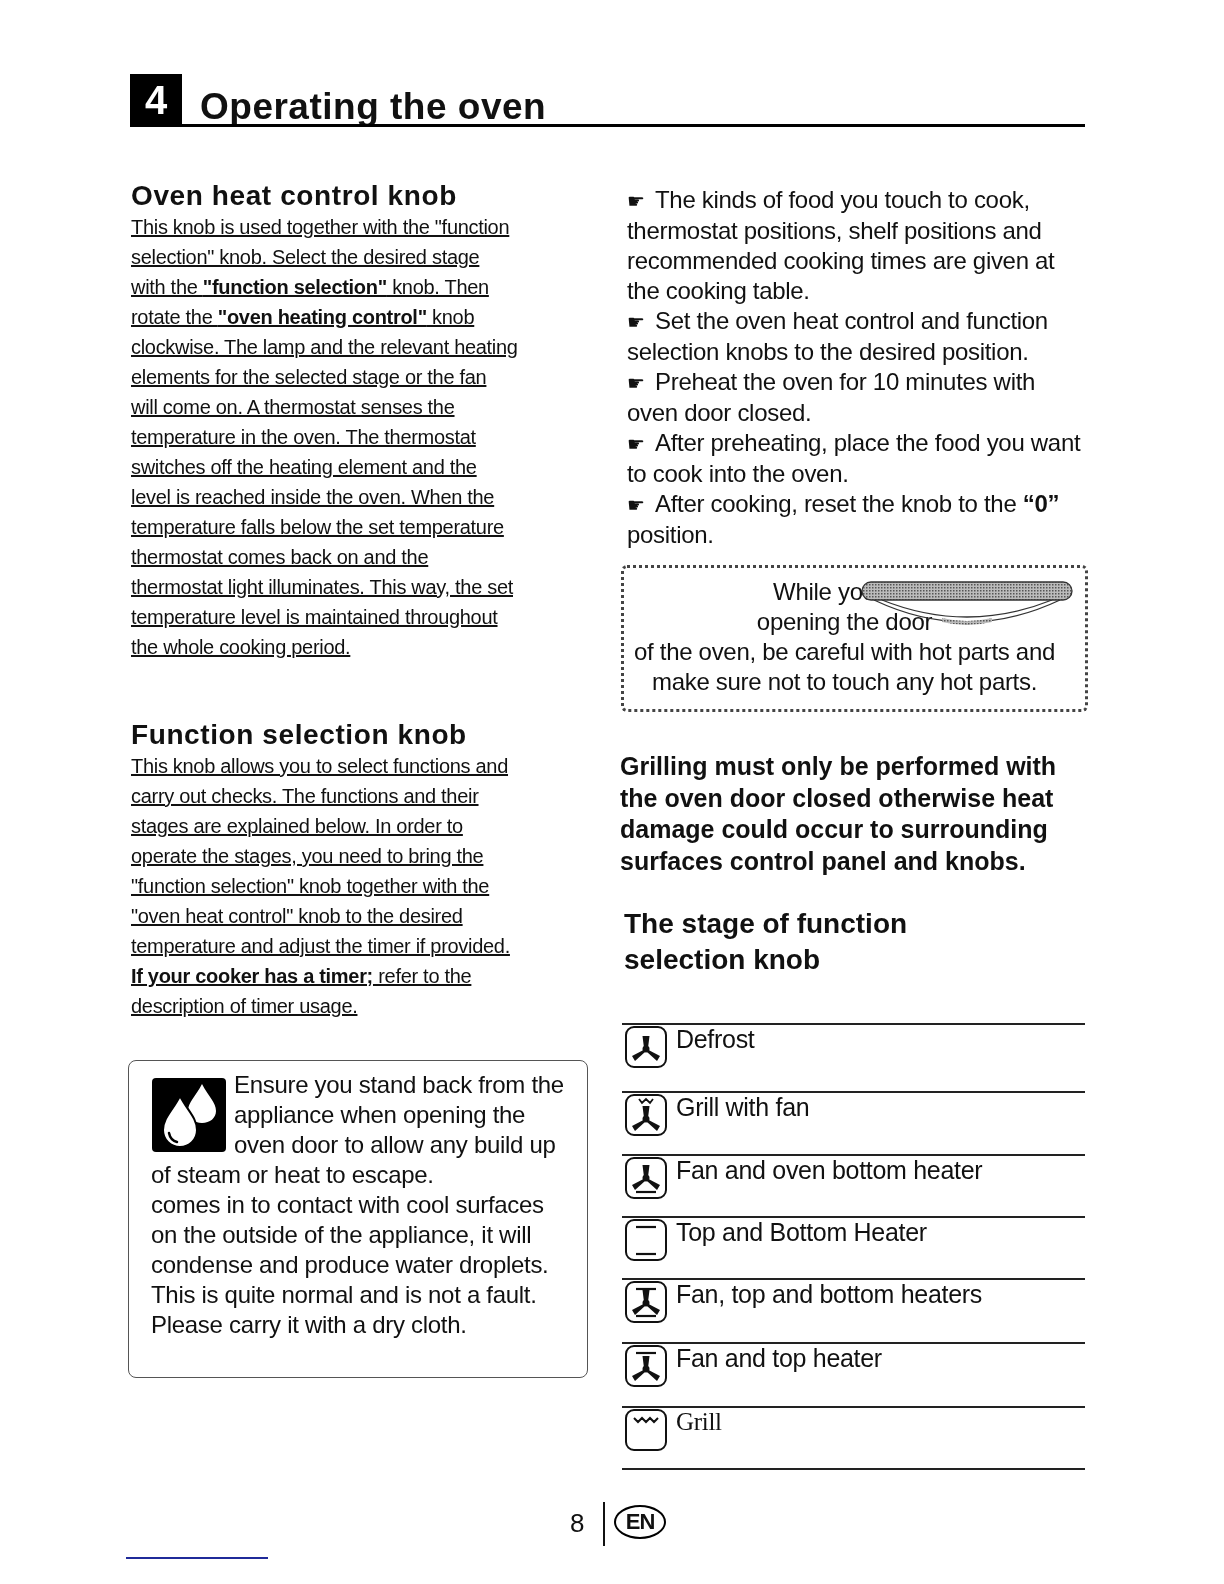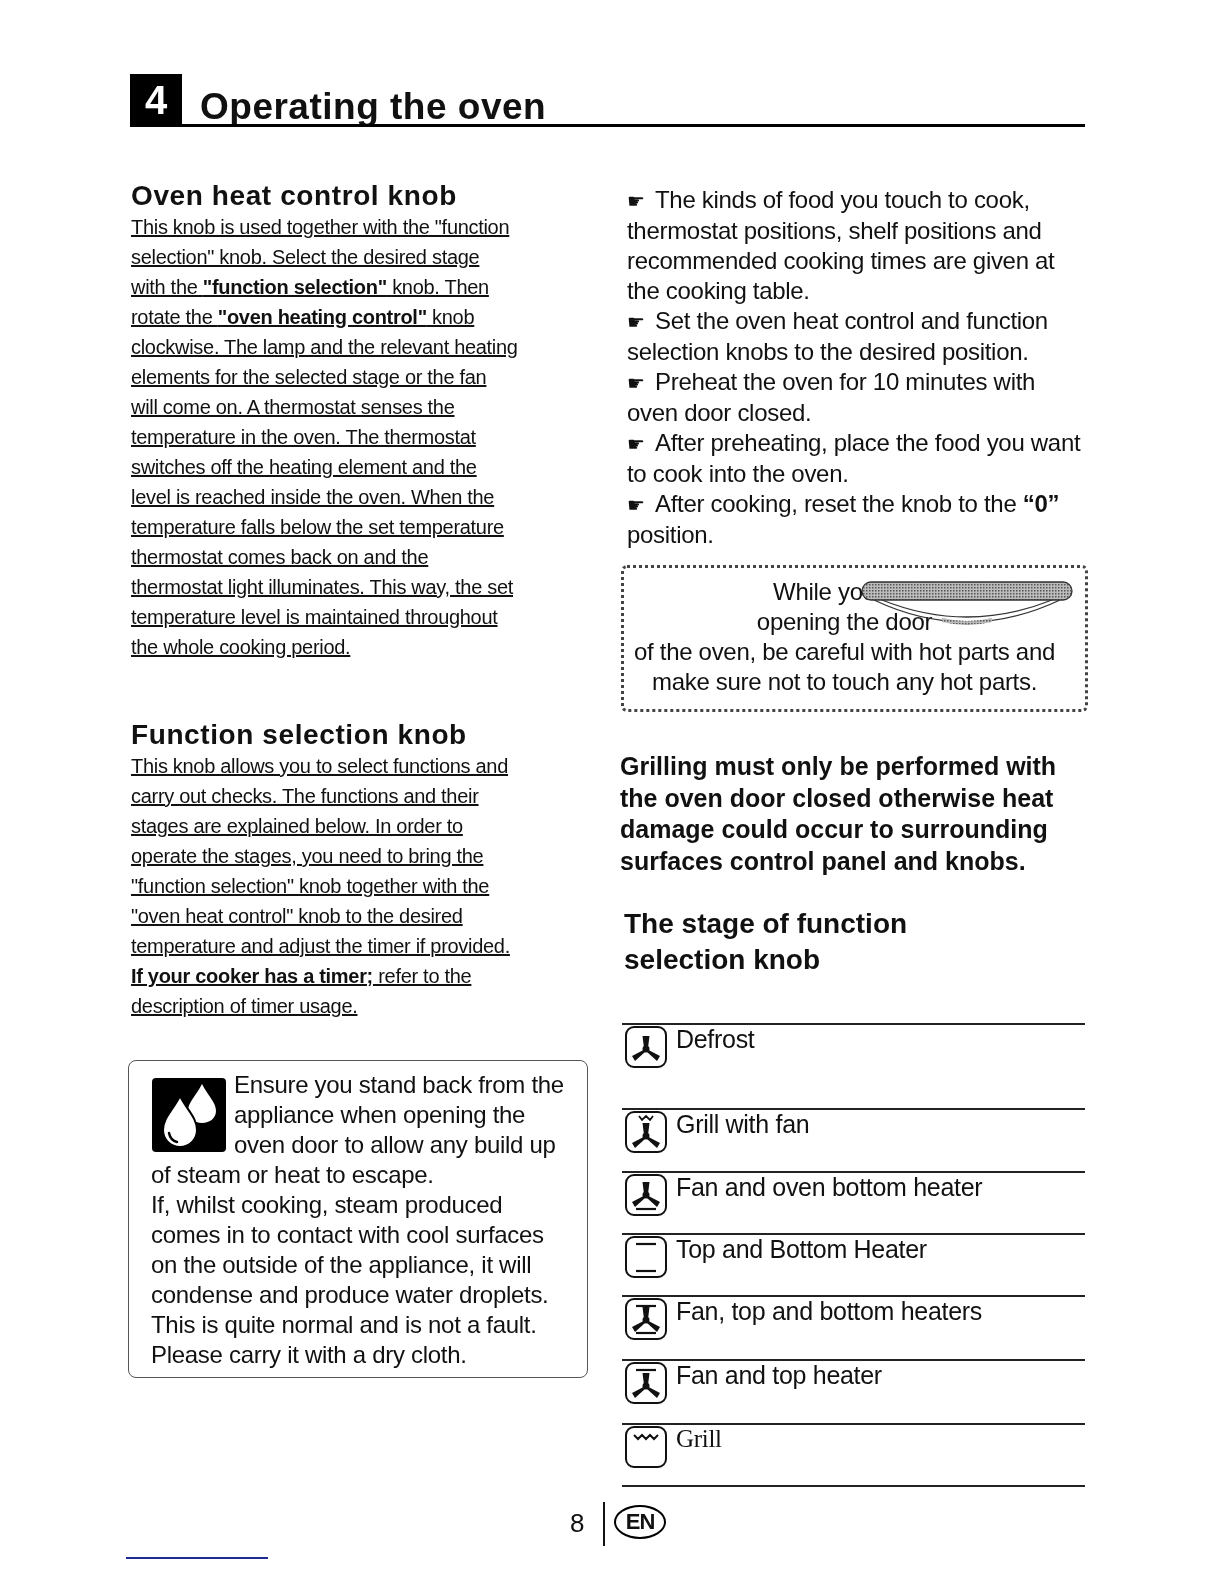--- a/index.html
+++ b/index.html
@@ -104,21 +104,20 @@
     <path d="M50 6 C44 18 36 24 36 33 C36 40 42 45 50 45 C58 45 64 40 64 33 C64 24 56 18 50 6 Z" fill="#fff"></path>
     <path d="M28 18 C21 32 11 40 11 52 C11 62 19 69 28 69 C37 69 45 62 45 52 C45 40 35 32 28 18 Z" fill="#fff" stroke="#000" stroke-width="2"></path>
     <path d="M17 55 C18 60 21 63 25 64" stroke="#000" stroke-width="2.5" fill="none" stroke-linecap="round"></path>
   </svg>
 </div>
 <div class="abs steam-text" id="steam-text">
     <span class="line" style="padding-left: 83px;">Ensure you stand back from the</span>
     <span class="line" style="padding-left: 83px;">appliance when opening the</span>
     <span class="line" style="padding-left: 83px;">oven door to allow any build up</span>
     <span class="line">of steam or heat to escape.</span>
-    <span class="line">If, whilst cooking, steam produced</span>
     <span class="line">comes in to contact with cool surfaces</span>
     <span class="line">on the outside of the appliance, it will</span>
     <span class="line">condense and produce water droplets.</span>
     <span class="line">This is quite normal and is not a fault.</span>
     <span class="line">Please  carry it with a dry cloth.</span>
   </div>
 
 <div class="abs bullets" id="steps-body">
     <span class="line"><span class="hand">☛</span><span>The kinds of food you touch to cook,</span></span>
     <span class="line"><span>thermostat positions,  shelf positions and</span></span>
@@ -172,21 +171,21 @@
     <div class="frow" style="height: 66px;">
       <span class="ficon"><svg width="44" height="44" viewBox="0 0 44 44">
           <rect x="2" y="2" width="40" height="40" rx="8" fill="#fff" stroke="#111" stroke-width="2"></rect>
           <circle cx="22" cy="24" r="3.5" fill="#111"></circle>
           <path d="M20 23 L18.5 11 L25.5 11 L24 23 Z" fill="#111"></path>
           <path d="M19.5 25 L8 31 L11 36 L21 27 Z" fill="#111"></path>
           <path d="M24.5 25 L36 31 L33 36 L23 27 Z" fill="#111"></path>
         </svg></span>
       <span class="flabel">Defrost</span>
     </div>
-    <div class="frow" style="height: 61px; margin-top: 17px;">
+    <div class="frow" style="height: 61px;">
       <span class="ficon"><svg width="44" height="44" viewBox="0 0 44 44">
           <rect x="2" y="2" width="40" height="40" rx="8" fill="#fff" stroke="#111" stroke-width="2"></rect>
           <polyline points="15,6 18,10 22,6 26,10 29,6" fill="none" stroke="#111" stroke-width="1.8"></polyline>
           <circle cx="22" cy="26" r="3.5" fill="#111"></circle>
           <path d="M20 25 L18.5 13 L25.5 13 L24 25 Z" fill="#111"></path>
           <path d="M19.5 27 L8 33 L11 38 L21 29 Z" fill="#111"></path>
           <path d="M24.5 27 L36 33 L33 38 L23 29 Z" fill="#111"></path>
         </svg></span>
       <span class="flabel">Grill with fan</span>
     </div>

